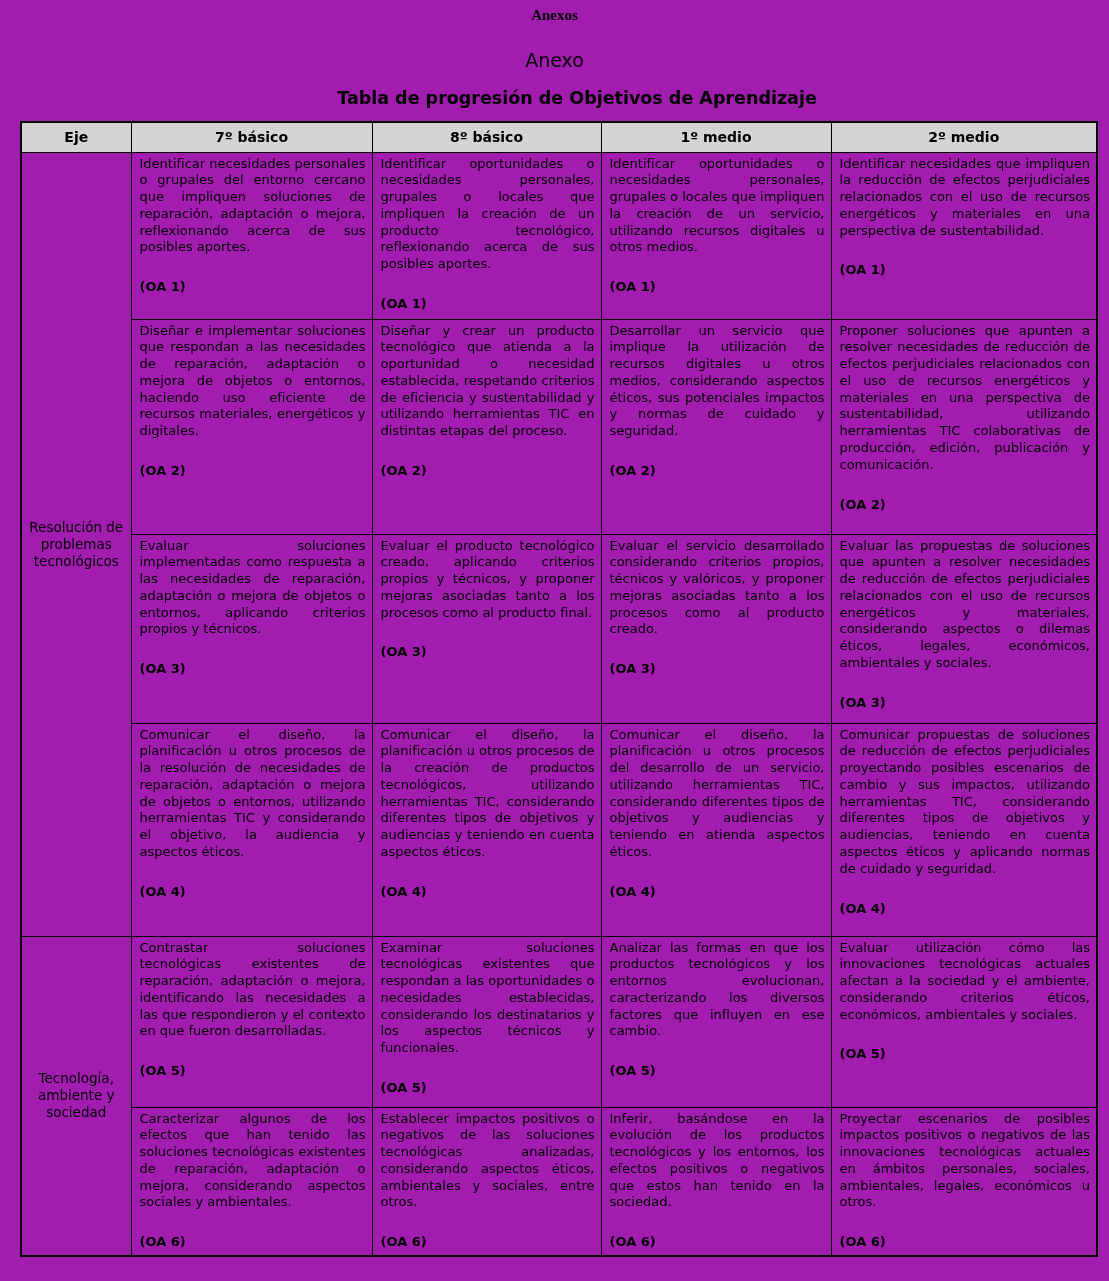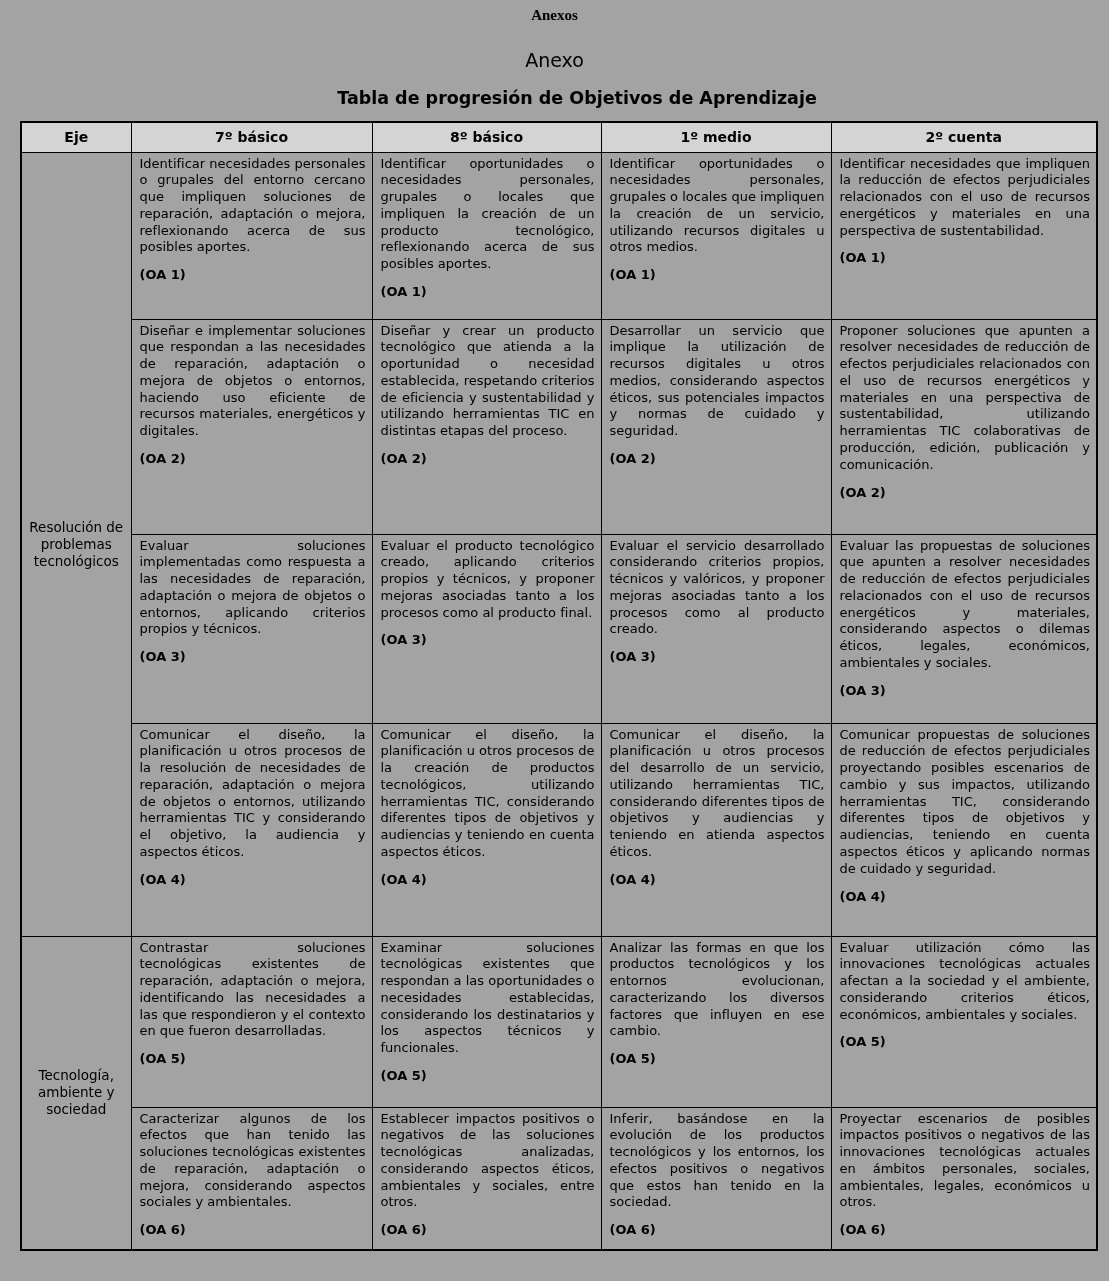--- a/index.html
+++ b/index.html
@@ -5,21 +5,21 @@
   html, body {
     margin: 0;
     padding: 0;
     background: #ffffff;
     color: #000000;
     font-family: "DejaVu Sans", "Liberation Sans", sans-serif;
   }
   .page {
     width: 1109px;
     height: 1281px;
-    background: #a3a3a3;
+    background: #a21caf;
     overflow: hidden;
   }
   .running-header {
     text-align: center;
     font-family: "Liberation Serif", "DejaVu Serif", serif;
     font-weight: bold;
     font-size: 15px;
     padding-top: 7px;
   }
   .heading {
@@ -66,21 +66,21 @@
   }
   td.obj-cell {
     vertical-align: top;
     padding: 3px 6px 4px 8px;
     font-size: 13px;
     line-height: 16.8px;
     text-align: justify;
   }
   td.obj-cell .oa {
     font-weight: bold;
-    margin-top: 11px;
+    margin-top: 23px;
     text-align: left;
   }
   
   tbody tr:nth-child(1) { height: 167px; }
   tbody tr:nth-child(2) { height: 215px; }
   tbody tr:nth-child(3) { height: 189px; }
   tbody tr:nth-child(4) { height: 213px; }
   tbody tr:nth-child(5) { height: 171px; }
   tbody tr:nth-child(6) { height: 143px; }
 </style>
@@ -100,21 +100,21 @@
       <col style="width:229px">
       <col style="width:230px">
       <col style="width:266px">
     </colgroup>
     <thead>
       <tr>
         <th>Eje</th>
         <th>7º básico</th>
         <th>8º básico</th>
         <th>1º medio</th>
-        <th>2º cuenta</th>
+        <th>2º medio</th>
       </tr>
     </thead>
     <tbody>
       <tr>
         <td class="eje-cell" rowspan="4">Resolución de problemas tecnológicos</td>
         <td class="obj-cell">
           <div>Identificar necesidades personales o grupales del entorno cercano que impliquen soluciones de reparación, adaptación o mejora, reflexionando acerca de sus posibles aportes.</div>
           <div class="oa">(OA 1)</div>
         </td>
         <td class="obj-cell">

